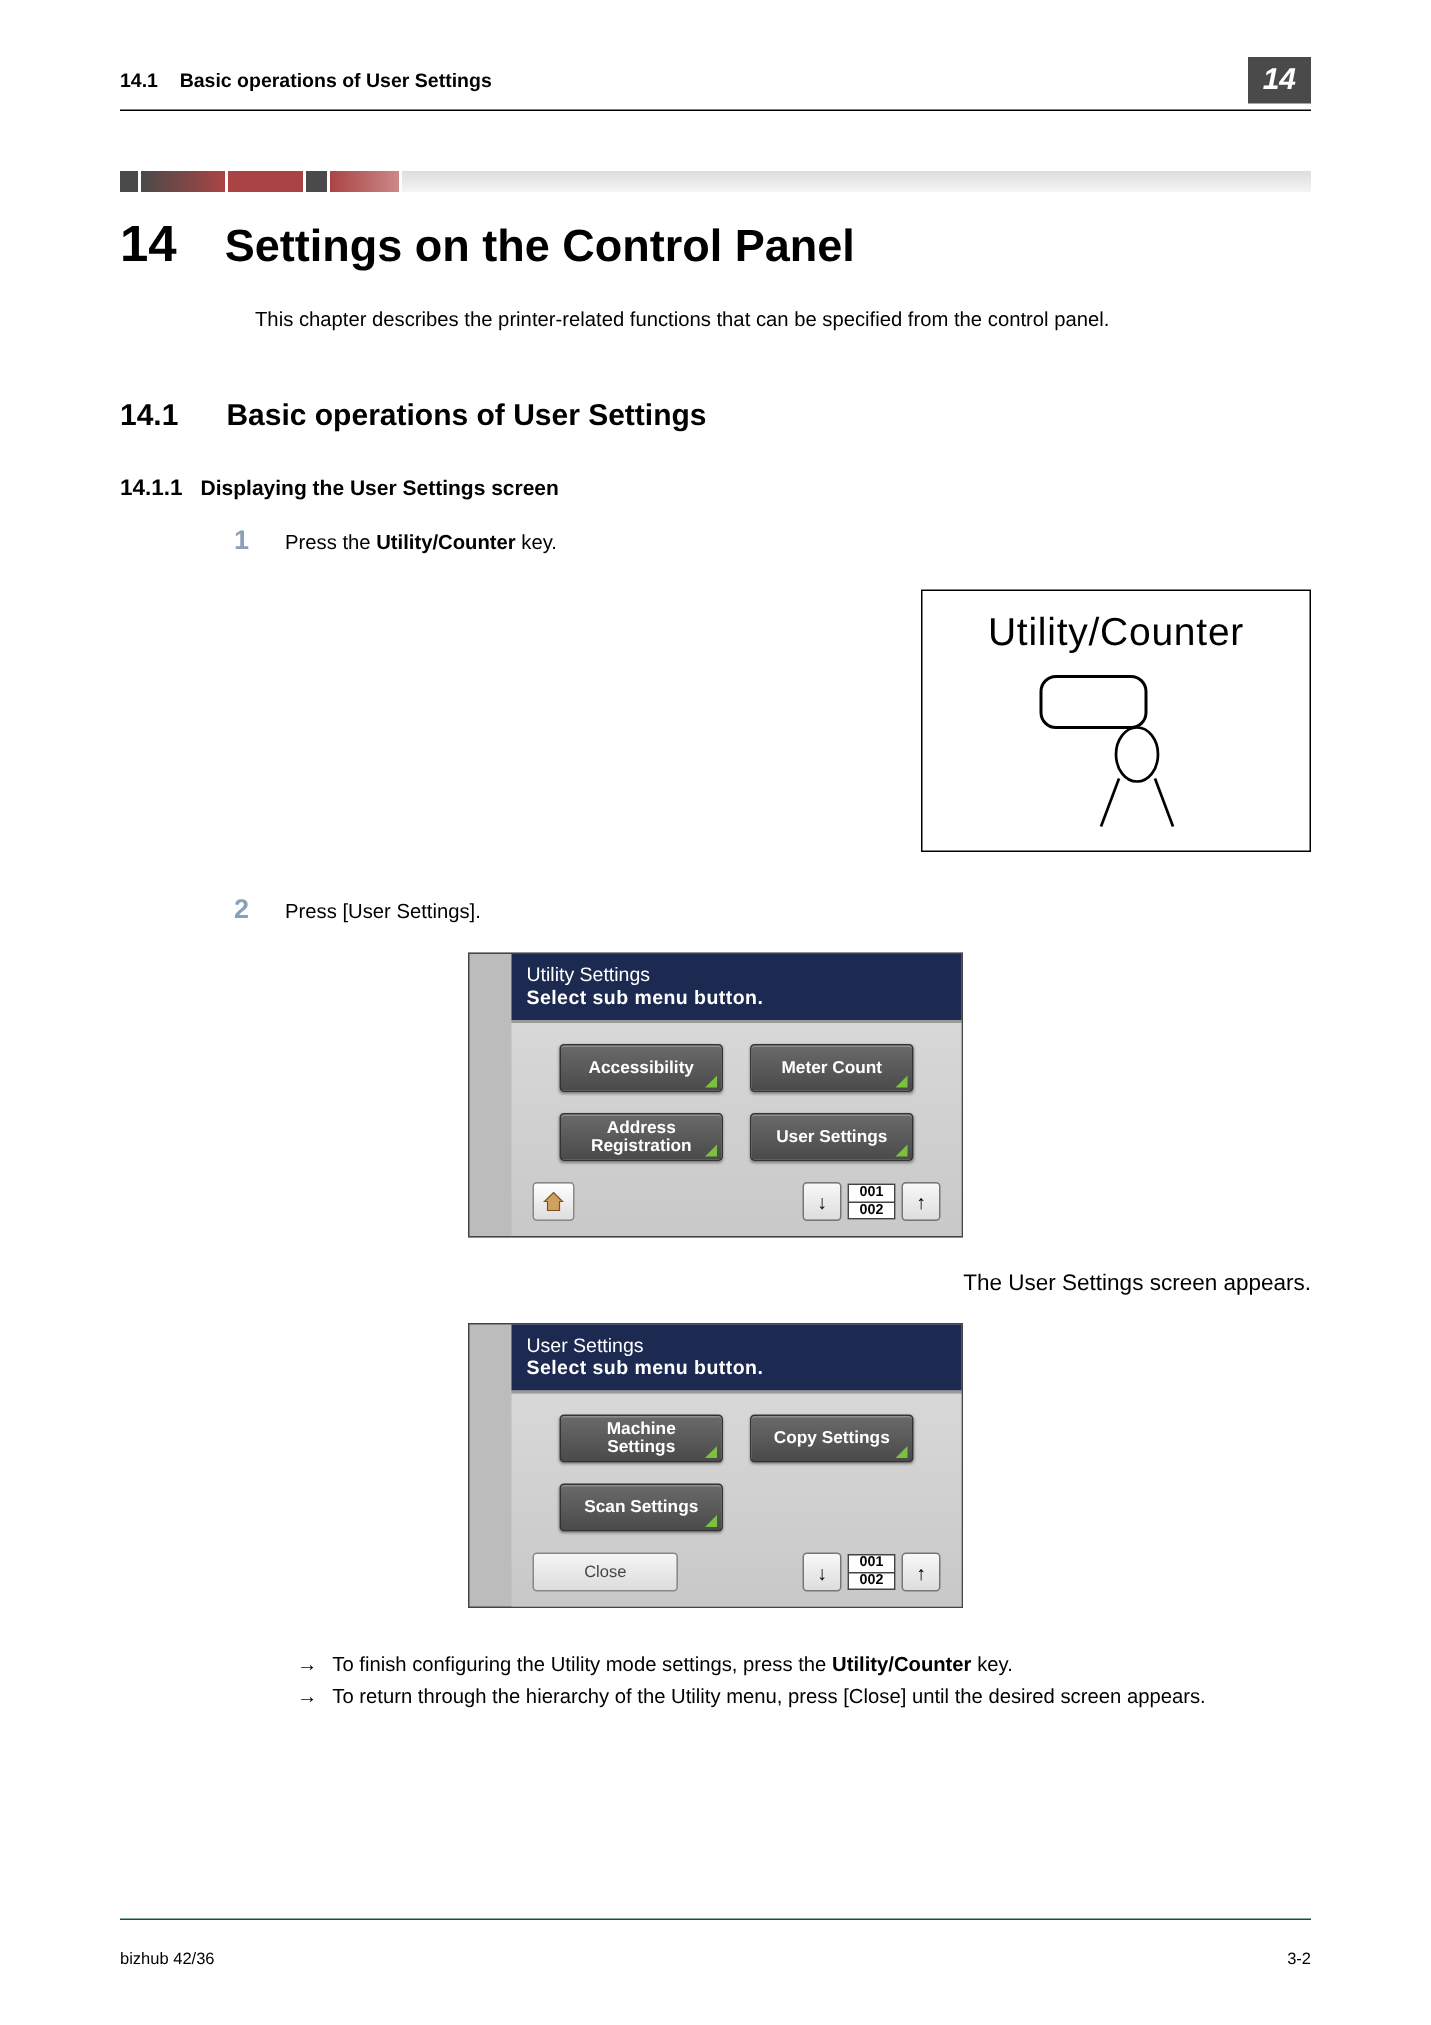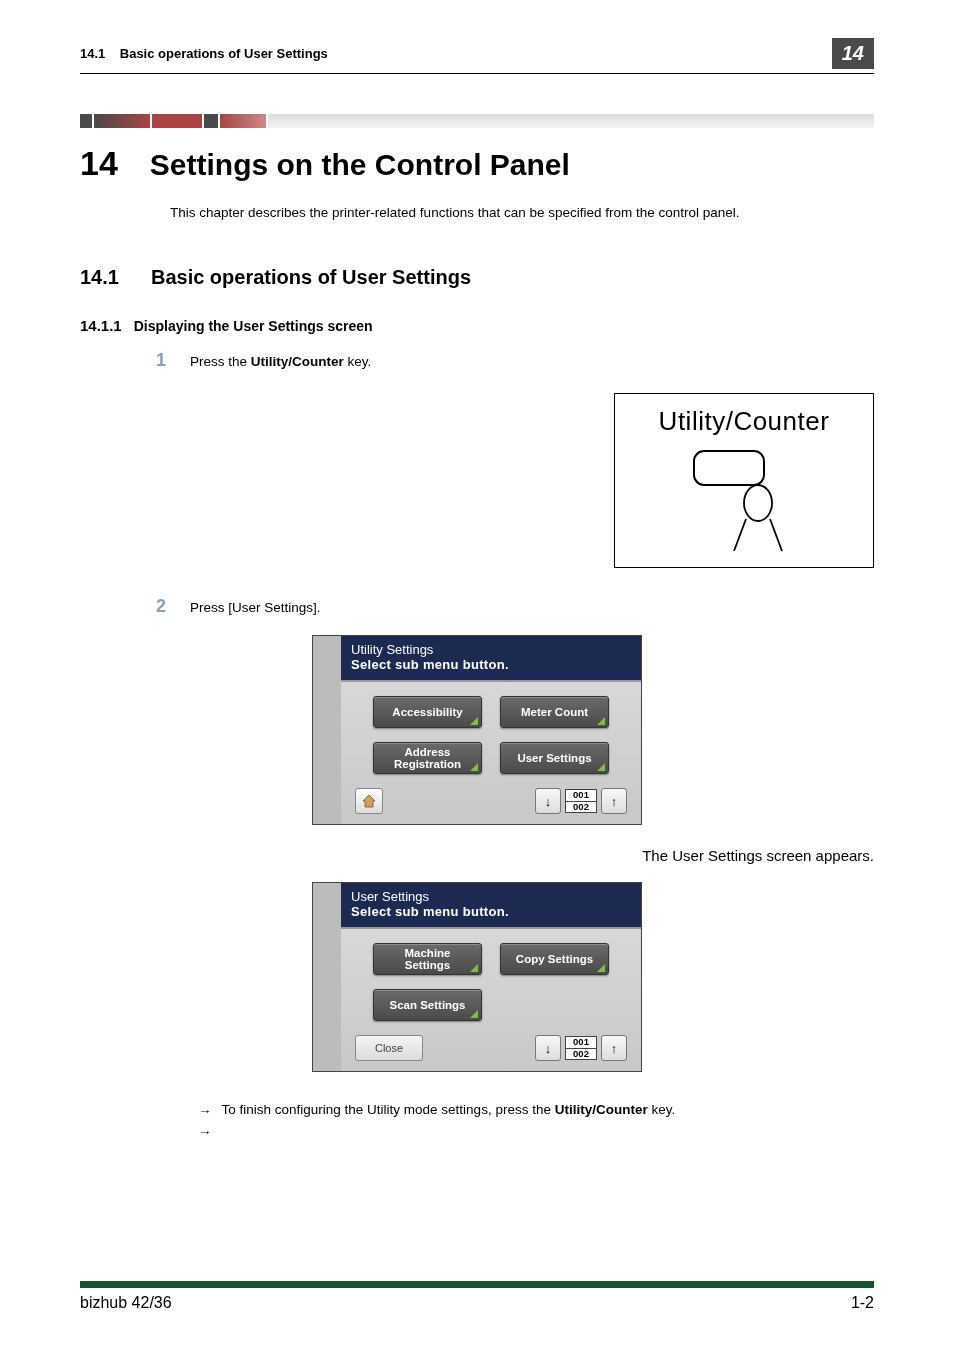--- a/index.html
+++ b/index.html
@@ -178,21 +178,21 @@
   .home-icon {
     width: 28px; height: 26px;
     background: linear-gradient(to bottom, #fff, #ddd);
     border: 1px solid #888;
     border-radius: 3px;
     display: flex; align-items: center; justify-content: center;
     font-size: 14px;
     color: #c08030;
   }
   .close-btn {
-    width: 68px; height: 26px;
+    width: 97px; height: 26px;
     background: linear-gradient(to bottom, #f5f5f5, #dcdcdc);
     border: 1px solid #888;
     border-radius: 3px;
     display: flex; align-items: center; justify-content: center;
     font-size: 11px; color: #444;
   }
   .pager {
     display: flex; align-items: center; gap: 4px;
   }
   .arrow-btn {
@@ -223,25 +223,25 @@
     display: flex;
     gap: 10px;
     margin-bottom: 6px;
   }
   .notes .arrow { font-weight: bold; }
 
   .footer {
     position: absolute;
     bottom: 38px;
     left: 80px; right: 80px;
-    border-top: 7px solid #14532d;
-    padding-top: 6px;
+    border-top: 1px solid #14532d;
+    padding-top: 20px;
     display: flex;
     justify-content: space-between;
-    font-size: 16px;
+    font-size: 11px;
   }
 </style>
 </head>
 <body>
 
 <div class="page">
 
   <div class="header-row">
     <div class="header-left">
       <span>14.1</span>
@@ -388,21 +388,22 @@
 
   <div class="notes">
     <div class="note-row">
       <span class="arrow">→</span>
       <span>
         <span>To finish configuring the Utility mode settings, press the </span><b>Utility/Counter</b><span> key.</span>
       </span>
     </div>
     <div class="note-row">
       <span class="arrow">→</span>
+      <span>To return through the hierarchy of the Utility menu, press [Close] until the desired screen appears.</span>
     </div>
   </div>
 
 </div>
 
 <div class="footer">
   <span>bizhub 42/36</span>
-  <span>1-2</span>
+  <span>3-2</span>
 </div>
 
 </body></html>

